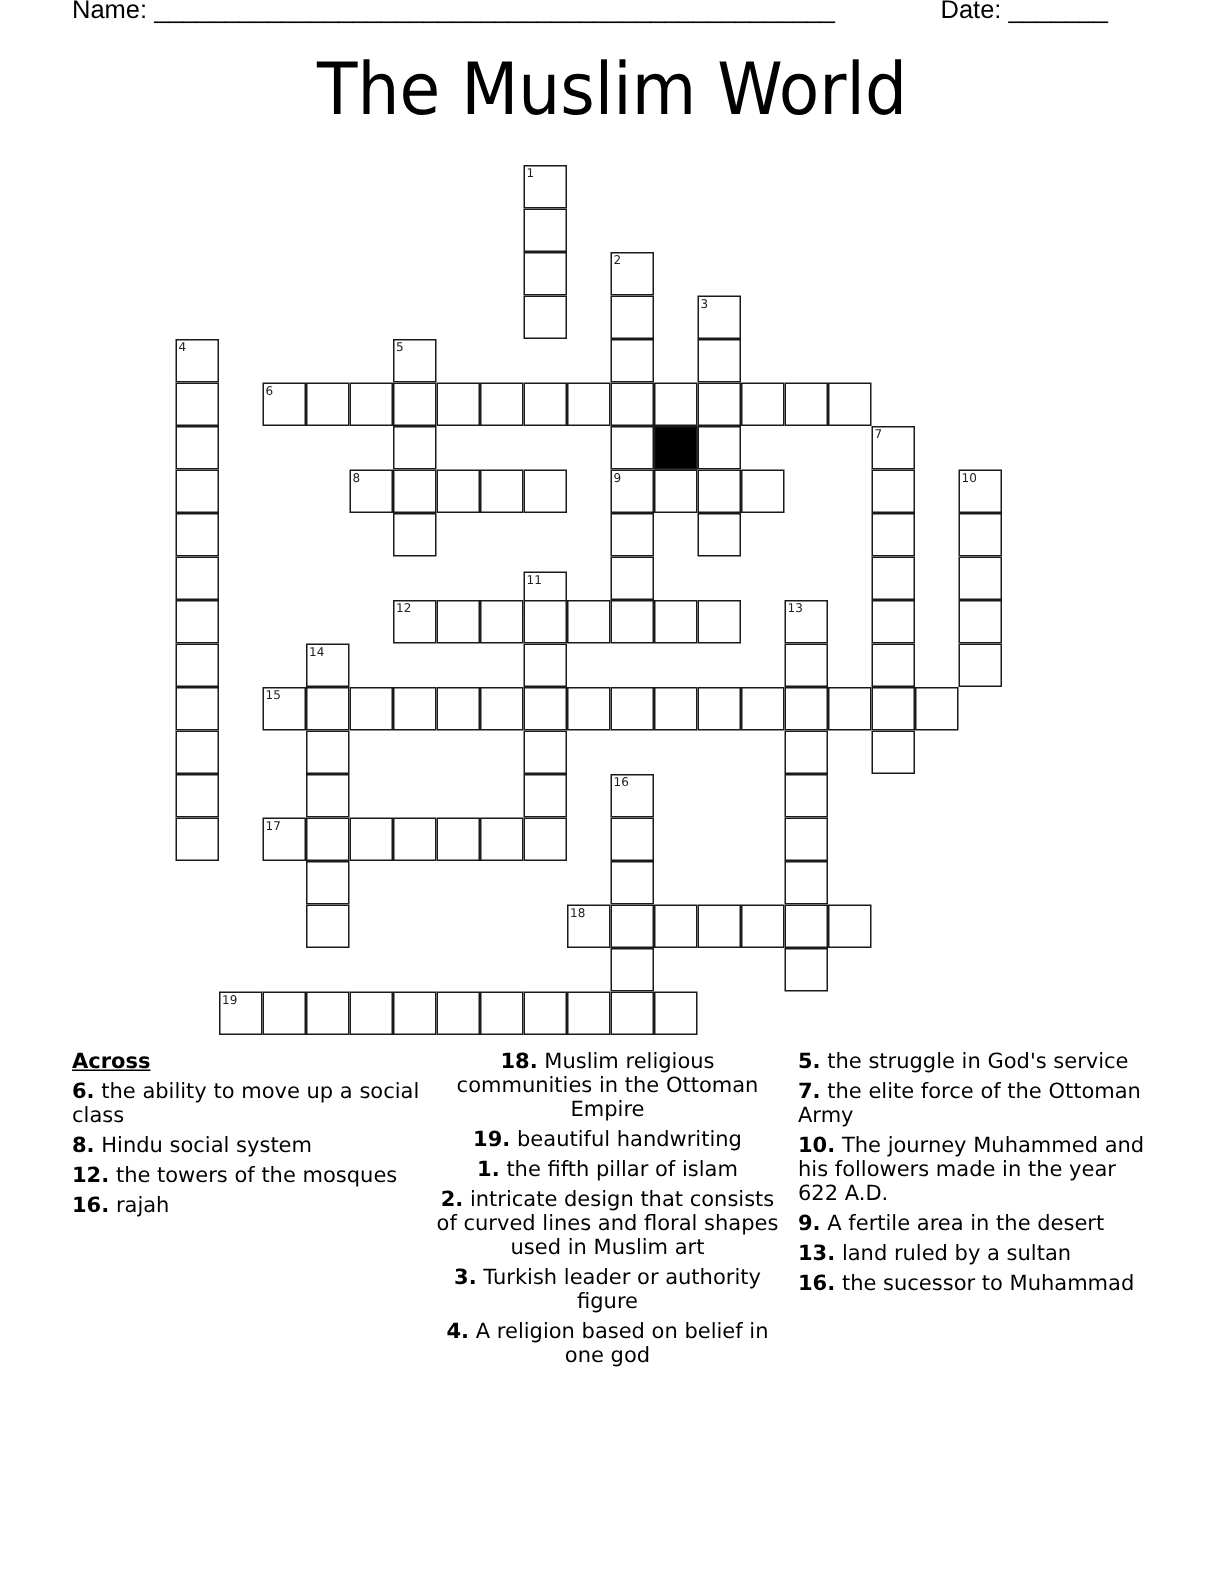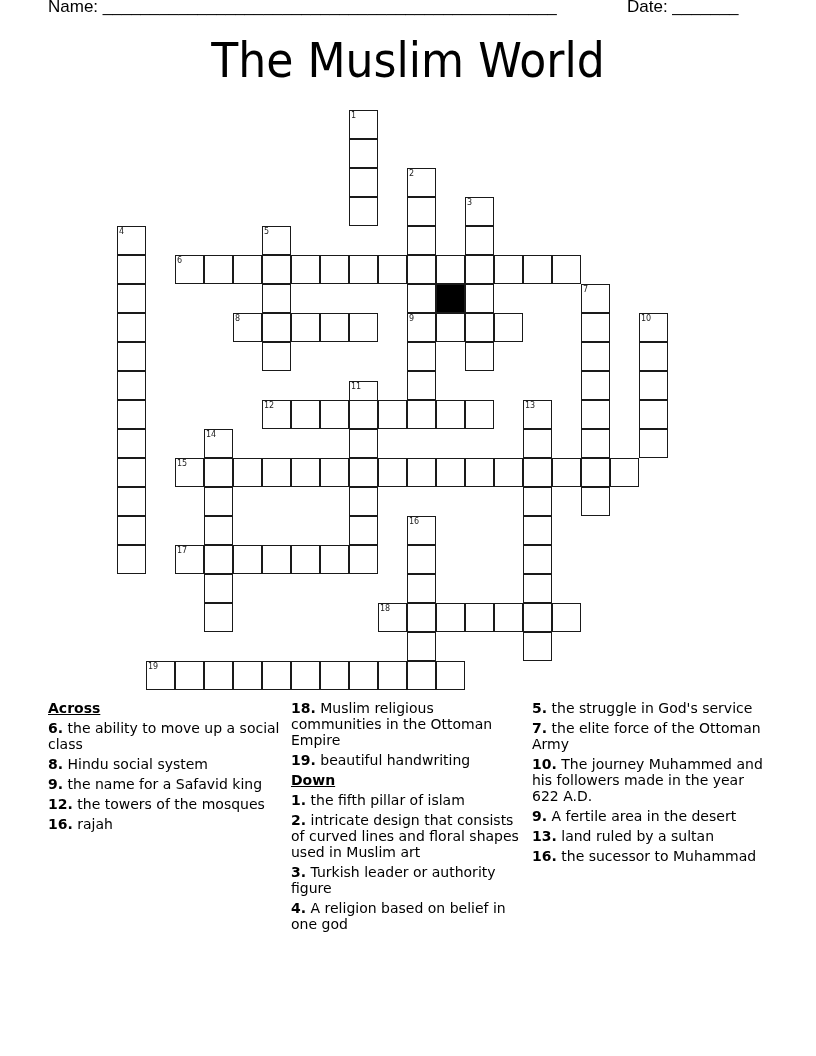--- a/index.html
+++ b/index.html
@@ -9,21 +9,21 @@
   .title { position: absolute; top: 32px; left: 0; width: 816px; text-align: center; font-family: "DejaVu Sans", sans-serif; font-size: 48px; font-weight: normal; letter-spacing: 0px; transform: scaleX(0.92); }
   #grid { position: absolute; left: 0; top: 0; width: 816px; height: 700px; }
   .cell { position: absolute; width: 29px; height: 29px; box-sizing: border-box; border: 1.5px solid #1a1a1a; background: #fff; }
   .cell.black { background: #000; }
   .cell .num { position: absolute; top: 0px; left: 1px; font-size: 8px; line-height: 10px; font-family: "DejaVu Sans", sans-serif; color: #222; }
   .clues { position: absolute; top: 700px; font-family: "DejaVu Sans", sans-serif; font-size: 14px; line-height: 16px; }
   .clues .heading { font-weight: bold; text-decoration: underline; margin-bottom: 4px; }
   .clue { margin-bottom: 4px; }
   .clue .n { font-weight: bold; }
   .col1 { left: 48px; width: 232px; }
-  .col2 { left: 291px; width: 228px; }
+  .col2 { left: 291px; width: 228px; text-align: center; }
   .col3 { left: 532px; width: 235px; }
 </style>
 </head>
 <body>
 
 <div class="header-line"><span>Name:</span><span> ________________________________________________</span></div>
 <div class="date-line"><span>Date:</span><span> _______</span></div>
 
 <div class="title">The Muslim World</div>
 
@@ -199,29 +199,27 @@
     <div class="cell" style="left: 349px; top: 661px;"></div>
     <div class="cell" style="left: 378px; top: 661px;"></div>
     <div class="cell" style="left: 436px; top: 661px;"></div>
     <div class="cell black" style="left: 436px; top: 284px;"></div>
   </div>
 
 <div class="clues col1">
   <div class="heading">Across</div>
   <div class="clue"><span class="n">6.</span> <span>the ability to move up a social class</span></div>
   <div class="clue"><span class="n">8.</span> <span>Hindu social system</span></div>
-  <div class="clue"><span class="n">9.</span> <span>the name for a Safavid king</span></div>
   <div class="clue"><span class="n">12.</span> <span>the towers of the mosques</span></div>
   <div class="clue"><span class="n">16.</span> <span>rajah</span></div>
 </div>
 
 <div class="clues col2">
   <div class="clue"><span class="n">18.</span> <span>Muslim religious communities in the Ottoman Empire</span></div>
   <div class="clue"><span class="n">19.</span> <span>beautiful handwriting</span></div>
-  <div class="heading">Down</div>
   <div class="clue"><span class="n">1.</span> <span>the fifth pillar of islam</span></div>
   <div class="clue"><span class="n">2.</span> <span>intricate design that consists of curved lines and floral shapes used in Muslim art</span></div>
   <div class="clue"><span class="n">3.</span> <span>Turkish leader or authority figure</span></div>
   <div class="clue"><span class="n">4.</span> <span>A religion based on belief in one god</span></div>
 </div>
 
 <div class="clues col3">
   <div class="clue"><span class="n">5.</span> <span>the struggle in God's service</span></div>
   <div class="clue"><span class="n">7.</span> <span>the elite force of the Ottoman Army</span></div>
   <div class="clue"><span class="n">10.</span> <span>The journey Muhammed and his followers made in the year 622 A.D.</span></div>

